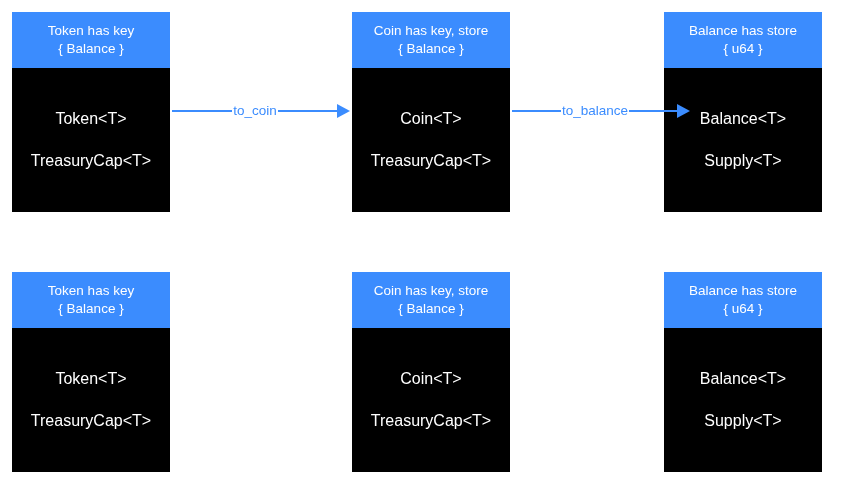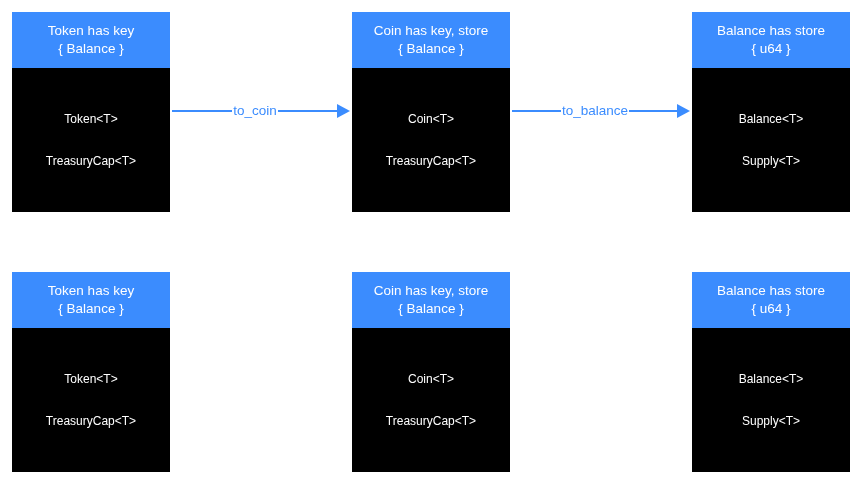--- a/index.html
+++ b/index.html
@@ -45,30 +45,30 @@
     background:#000000;
     display:flex;
     flex-direction:column;
     align-items:center;
     justify-content:center;
     gap:26px;
     box-sizing:border-box;
   }
   .node-body .bline{
     color:#ffffff;
-    font-size:12px;
+    font-size:16px;
     line-height:16px;
     white-space:nowrap;
     text-align:left;
   }
 
   
   .col-0{left:12px;}
   .col-1{left:352px;border-radius:19px;}
-  .col-2{left:692px;}
+  .col-2{left:664px;}
   .row-0{top:12px;}
   .row-1{top:272px;}
 
   
   .edge{
     position:absolute;
     height:26px;
     display:flex;
     align-items:center;
     justify-content:center;

